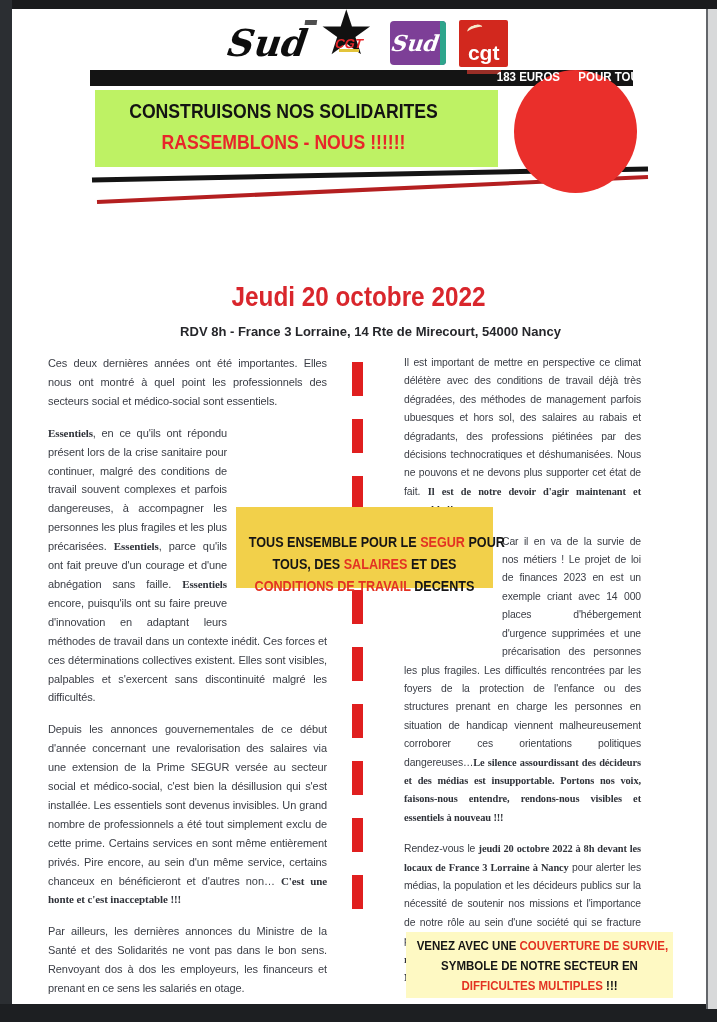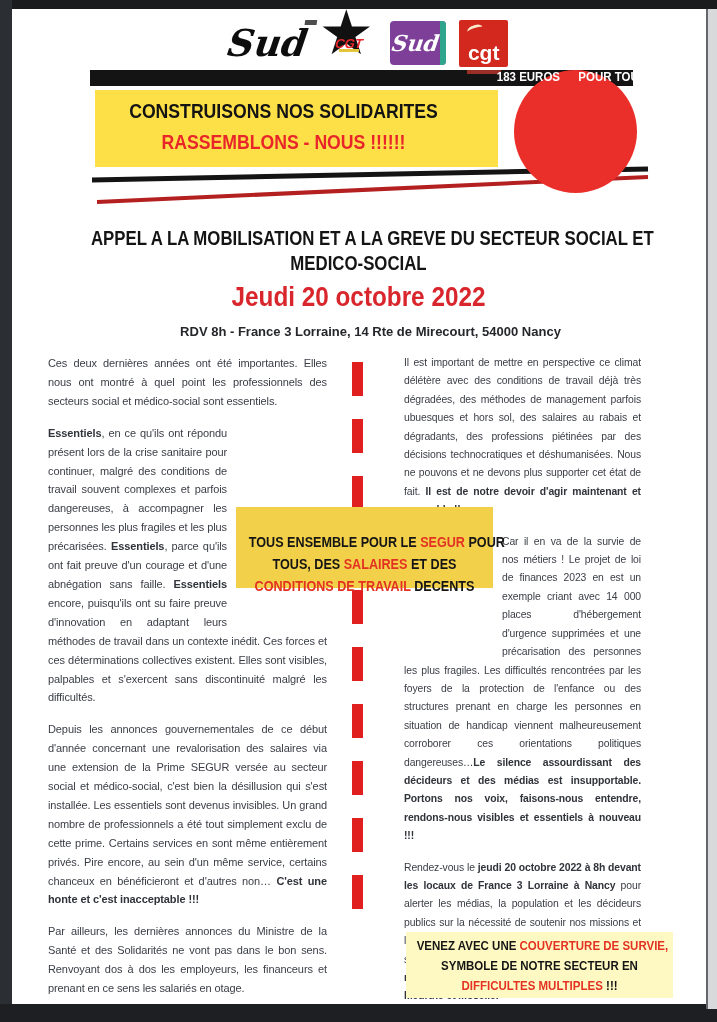--- a/index.html
+++ b/index.html
@@ -36,21 +36,21 @@
   .logo-cgt-red { position:relative; width:50px; height:47px; background:#d2281e; border-radius:2px;
            display:flex; align-items:flex-end; justify-content:center; padding-bottom:4px; }
   .logo-cgt-red .txt { color:#ffffff; font-weight:700; font-size:21px; line-height:20px; }
   .logo-cgt-red .flame { position:absolute; top:5px; left:8px; width:16px; height:9px;
            border-top:3px solid #f7e9c9; border-radius:50%; transform:rotate(-18deg); }
   .logo-cgt-red .micro { position:absolute; left:50%; bottom:-7px; transform:translateX(-50%);
            width:34px; height:4px; background:#c5372d; opacity:.75; }
 
   
   .top-bar { position:absolute; left:90px; top:70px; width:543px; height:16px; background:#141414; z-index:2; }
-  .banner { position:absolute; left:95px; top:90px; width:403px; height:77px; background:#fde047;
+  .banner { position:absolute; left:95px; top:90px; width:403px; height:77px; background:#bef264;
             text-align:center; padding-top:9px; padding-right:26px; z-index:3; }
   .banner .l1 { font-size:21px; font-weight:900; color:#131313; transform:scaleX(.84); white-space:nowrap; }
   .banner .l2 { font-size:21px; font-weight:900; color:#e8262a; margin-top:7px; transform:scaleX(.84); white-space:nowrap; }
   .badge { position:absolute; left:514px; top:70px; width:123px; height:123px; border-radius:50%;
            background:#ea2f2b; z-index:5; display:flex; flex-direction:row; gap:12px;
            align-items:flex-start; justify-content:center; }
   .badge .bl { color:#ffffff; font-weight:800; font-size:12.5px; transform:scaleX(.92); white-space:nowrap; }
   .sep-svg { position:absolute; left:0; top:0; width:717px; height:230px; z-index:2; pointer-events:none; }
 
   
@@ -61,21 +61,21 @@
   .rdv-line { position:absolute; left:52px; top:324px; width:637px; text-align:center;
            font-size:13px; font-weight:700; color:#26272b; z-index:2; }
 
   
   .col { position:absolute; top:354px; z-index:1; }
   .col-left  { left:48px;  width:279px; }
   .col-right { left:404px; width:237px; }
   .col p { margin:0 0 13px; text-align:justify; font-size:11px; line-height:18.9px;
            color:#3a3d45; letter-spacing:-0.1px; }
   .col-right p { font-size:10.4px; line-height:18.4px; }
-  .col .b { font-weight:700; color:#30333a; }
+  .col .b { font-weight:700; color:#30333a;font-family:Liberation Serif, serif; }
   .wrap-spacer-r { float:right; width:94px; height:137px; margin-top:57px; margin-left:6px; }
   .wrap-spacer-l { float:left; width:92px; height:116px; margin-right:6px; margin-bottom:4px; }
 
   .divider { position:absolute; left:352px; top:362px; width:11px; height:568px; z-index:1;
            background:repeating-linear-gradient(to bottom, #e01f1f 0px, #e01f1f 34px, transparent 34px, transparent 57px); }
 
   
   .callout { position:absolute; left:236px; top:507px; width:257px; height:81px; background:#f2d04a;
            z-index:6; text-align:center; padding-top:24px; }
   .callout .line { font-size:14px; font-weight:900; color:#151515; line-height:22px;
@@ -120,24 +120,20 @@
   <div class="badge">
     <div class="bl">183 EUROS</div>
     <div class="bl">POUR TOUS!!</div>
   </div>
 
   <svg class="sep-svg">
     <line x1="92" y1="180" x2="648" y2="169" stroke="#141414" stroke-width="5"></line>
     <line x1="97" y1="202" x2="648" y2="177" stroke="#b41f20" stroke-width="4"></line>
   </svg>
 
-  <div class="title">
-    <div class="tl">APPEL A LA MOBILISATION  ET A LA GREVE DU SECTEUR SOCIAL ET</div>
-    <div class="tl">MEDICO-SOCIAL</div>
-  </div>
   <div class="date-line">Jeudi 20 octobre 2022</div>
   <div class="rdv-line">RDV 8h - France 3 Lorraine, 14 Rte de Mirecourt, 54000 Nancy</div>
 
   <div class="divider"></div>
 
   <div class="col col-left">
     <p><span>Ces deux dernières années ont été importantes. Elles nous ont montré à quel point les professionnels des secteurs social et médico-social sont essentiels.</span></p>
     <p><span class="wrap-spacer-r"></span><span><span class="b">Essentiels</span><span>, en ce qu'ils ont répondu présent lors de la crise sanitaire pour continuer, malgré des conditions de travail souvent complexes et parfois dangereuses, à accompagner les personnes les plus fragiles et les plus précarisées. </span><span class="b">Essentiels</span><span>, parce qu'ils ont fait preuve d'un courage et d'une abnégation sans faille. </span><span class="b">Essentiels</span><span> encore, puisqu'ils ont su faire preuve d'innovation en adaptant leurs méthodes de travail dans un contexte inédit. Ces forces et ces déterminations collectives existent. Elles sont visibles, palpables et s'exercent sans discontinuité malgré les difficultés.</span></span></p>
     <p><span>Depuis les annonces gouvernementales de ce début d'année concernant une revalorisation des salaires via une extension de la Prime SEGUR versée au secteur social et médico-social, c'est bien la désillusion qui s'est installée. Les essentiels sont devenus invisibles. Un grand nombre de professionnels a été tout simplement exclu de cette prime. Certains services en sont même entièrement privés. Pire encore, au sein d'un même service, certains chanceux en bénéficieront et d'autres non… </span><span class="b">C'est une honte et c'est inacceptable !!!</span></p>
     <p><span>Par ailleurs, les dernières annonces du Ministre de la Santé et des Solidarités ne vont pas dans le bon sens. Renvoyant dos à dos les employeurs, les financeurs et prenant en ce sens les salariés en otage.</span></p>

